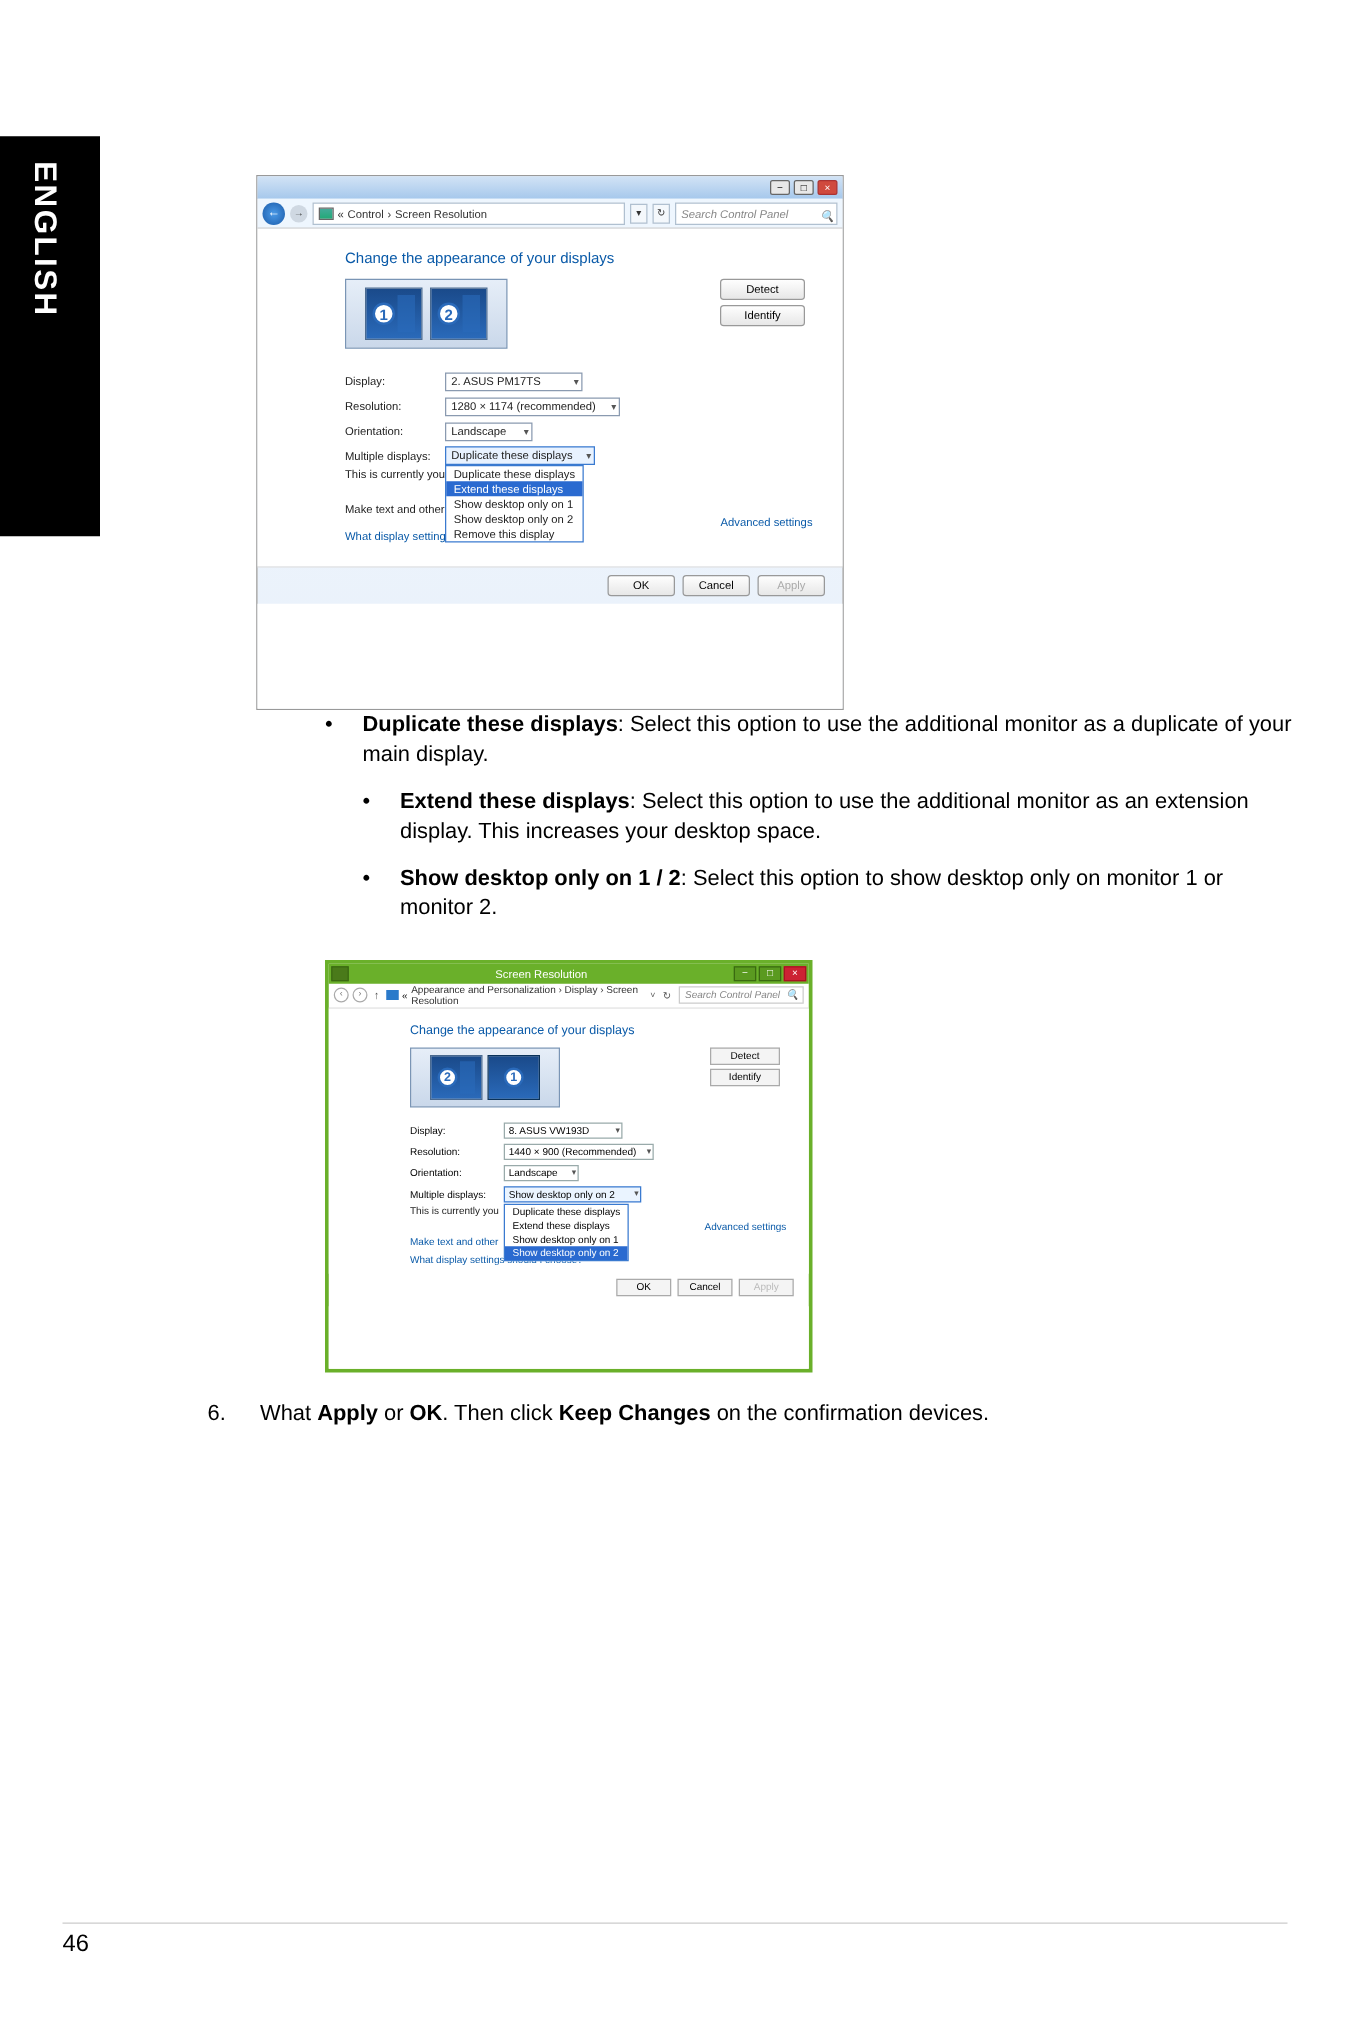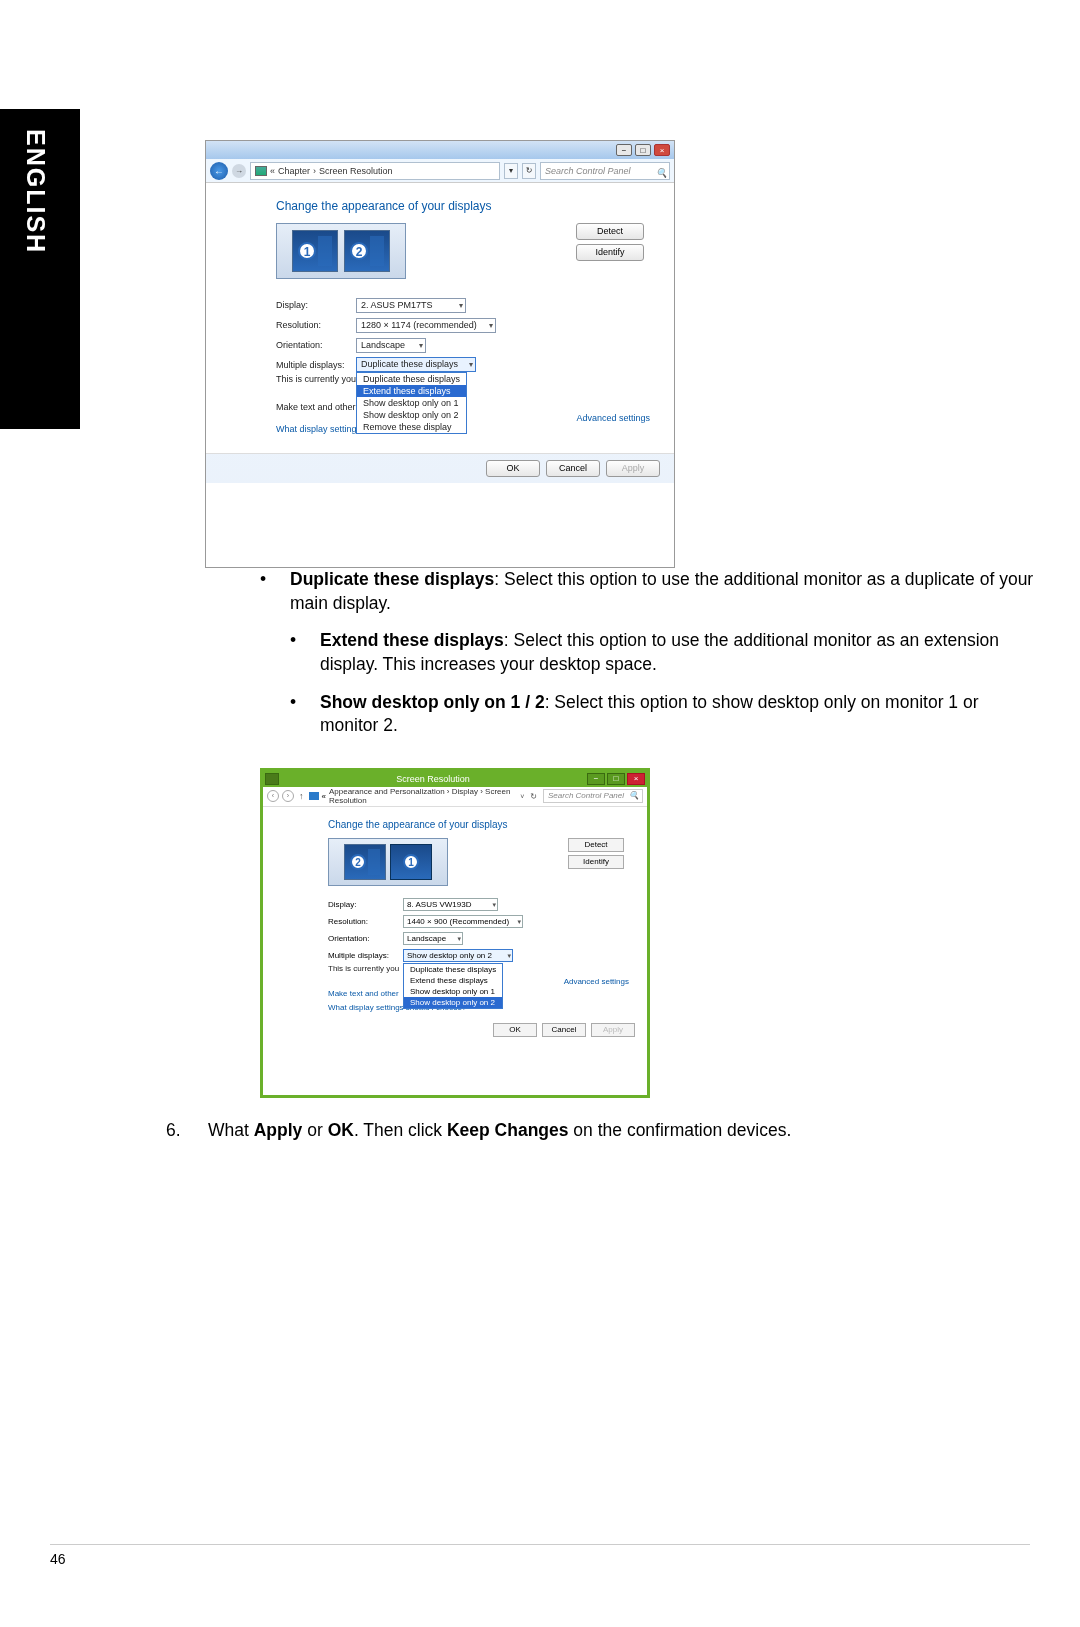--- a/index.html
+++ b/index.html
@@ -86,21 +86,21 @@
   .w8-hl { border-color:#3a7ad0; background:#eaf4ff; }
   .w8-dropdown { position:absolute; left:75px; top:0; border:1px solid #3a7ad0; background:#fff; font-size:8px; z-index:5; }
   .w8-adv { position:absolute; right:18px; top:170px; font-size:8px; color:#0a5aa8; }
   .w8-footer { display:flex; justify-content:flex-end; gap:5px; padding:4px 12px 8px; }
   .w8-fbtn { width:44px; height:14px; font-size:8px; line-height:12px; text-align:center; border:1px solid #aaa; background:#f4f4f4; }
   .w8-fbtn.disabled { color:#bbb; }
   .w8-bottom-pad { height:50px; background:#fff; }
 
   .step6 { font-size:17.5px; margin:22px 0 0 0; display:flex; }
   .step6 .num { width:48px; padding-left:6px; }
-  .page-footer { position:absolute; bottom:60px; left:50px; right:50px; border-top:1px solid #ccc; padding-top:6px; display:flex; justify-content:space-between; font-size:14px; font-family: Arial, sans-serif; }
+  .page-footer { position:absolute; bottom:60px; left:50px; right:50px; border-top:1px solid #ccc; padding-top:6px; display:flex; justify-content:space-between; font-size:19px; font-family: Arial, sans-serif; }
 </style>
 </head>
 <body>
 
 <div class="page">
   <div class="language-tab">
     <div class="language-text">ENGLISH</div>
   </div>
 
   <div class="content-col">
@@ -110,21 +110,21 @@
         <span class="tb-btn">−</span>
         <span class="tb-btn">□</span>
         <span class="tb-btn tb-close">×</span>
       </div>
       <div class="win7-navbar">
         <span class="nav-back">←</span>
         <span class="nav-fwd">→</span>
         <div class="breadcrumb-box">
           <span class="bc-icon"></span>
           <span>«</span>
-          <span>Chapter</span>
+          <span>Control</span>
           <span>›</span>
           <span>Screen Resolution</span>
         </div>
         <span class="bc-btn">▾</span>
         <span class="bc-btn">↻</span>
         <div class="search-box">
           <span>Search Control Panel</span>
           <span class="search-mag">🔍</span>
         </div>
       </div>
@@ -162,21 +162,21 @@
           <div class="srow" style="position:relative; height:auto; margin-bottom:0;">
             <span class="slabel">Multiple displays:</span>
             <span class="scombo hl-combo" style="width:120px;">Duplicate these displays</span>
           </div>
           <div style="position:relative; height:60px;">
             <div class="dropdown-list">
               <div class="drow">Duplicate these displays</div>
               <div class="drow sel">Extend these displays</div>
               <div class="drow">Show desktop only on 1</div>
               <div class="drow">Show desktop only on 2</div>
-              <div class="drow">Remove these display</div>
+              <div class="drow">Remove this display</div>
             </div>
             <div class="page-txt" style="position:absolute; left:0; top:2px;">This is currently you</div>
             <div class="page-txt" style="position:absolute; left:0; top:30px;">Make text and other</div>
             <div class="helptxt" style="position:absolute; left:0; top:52px;">What display settings should I choose?</div>
           </div>
         </div>
         <span class="advlink">Advanced settings</span>
       </div>
       <div class="win7-footer">
         <div class="win-btn">OK</div>

